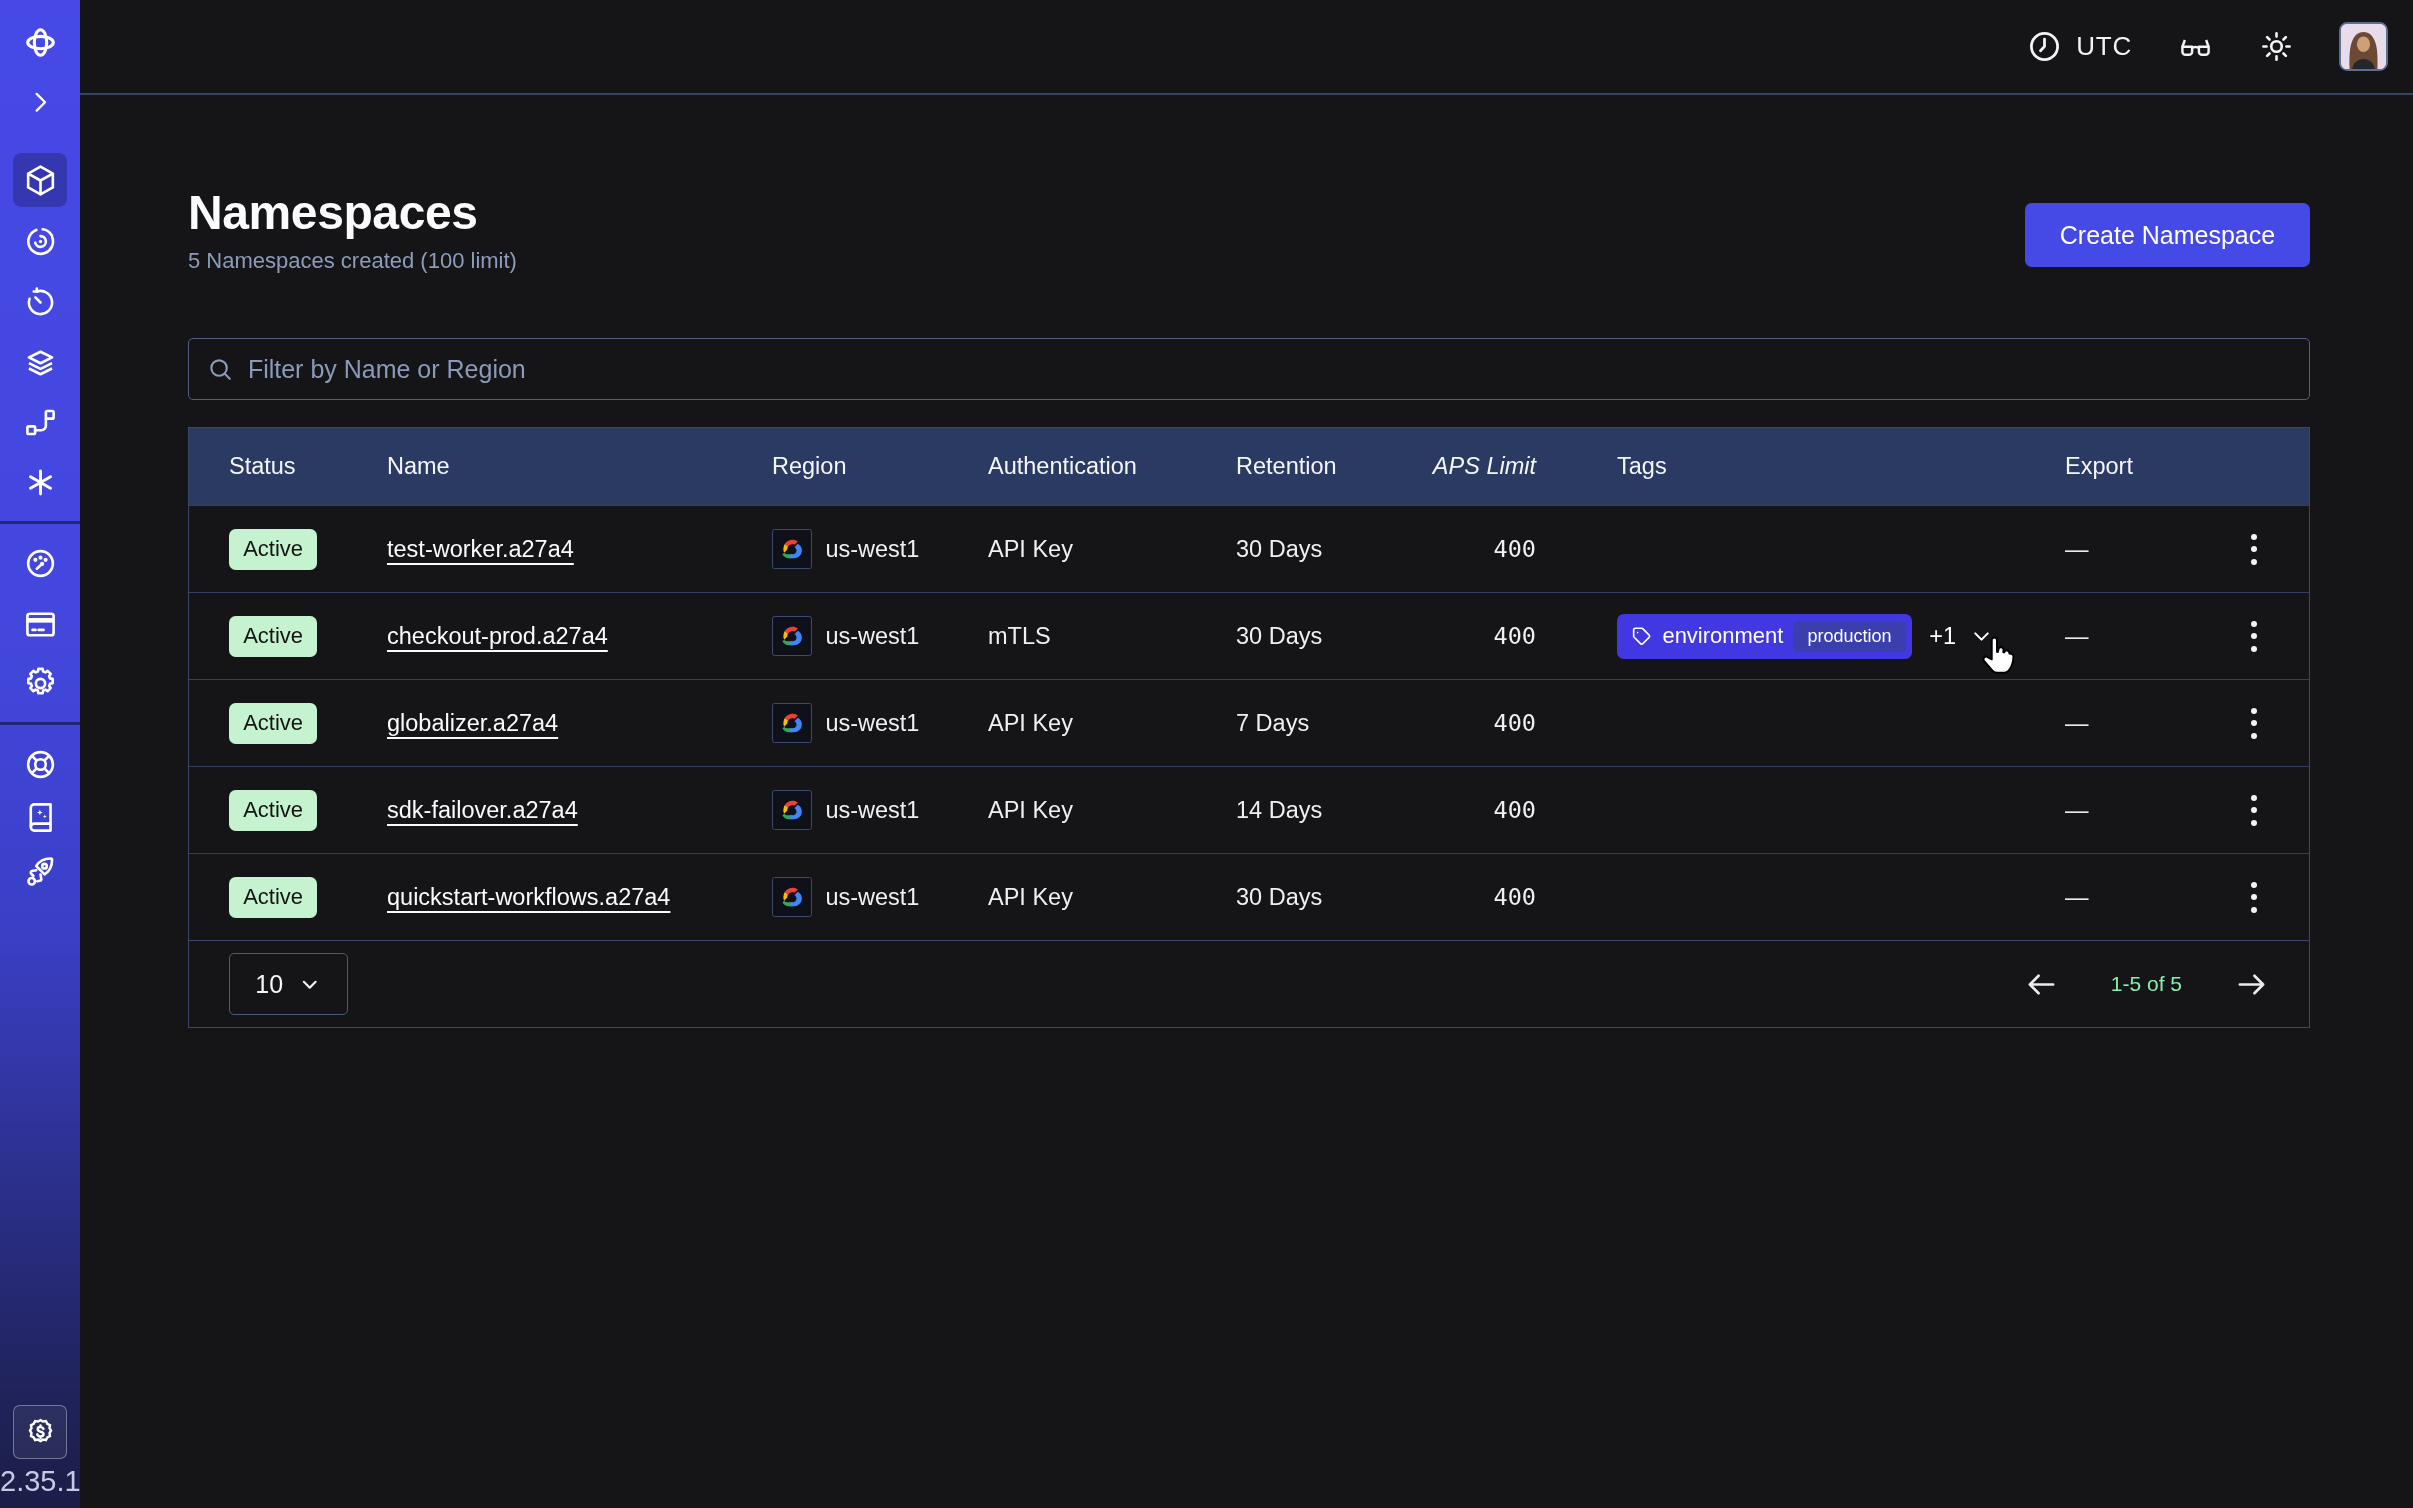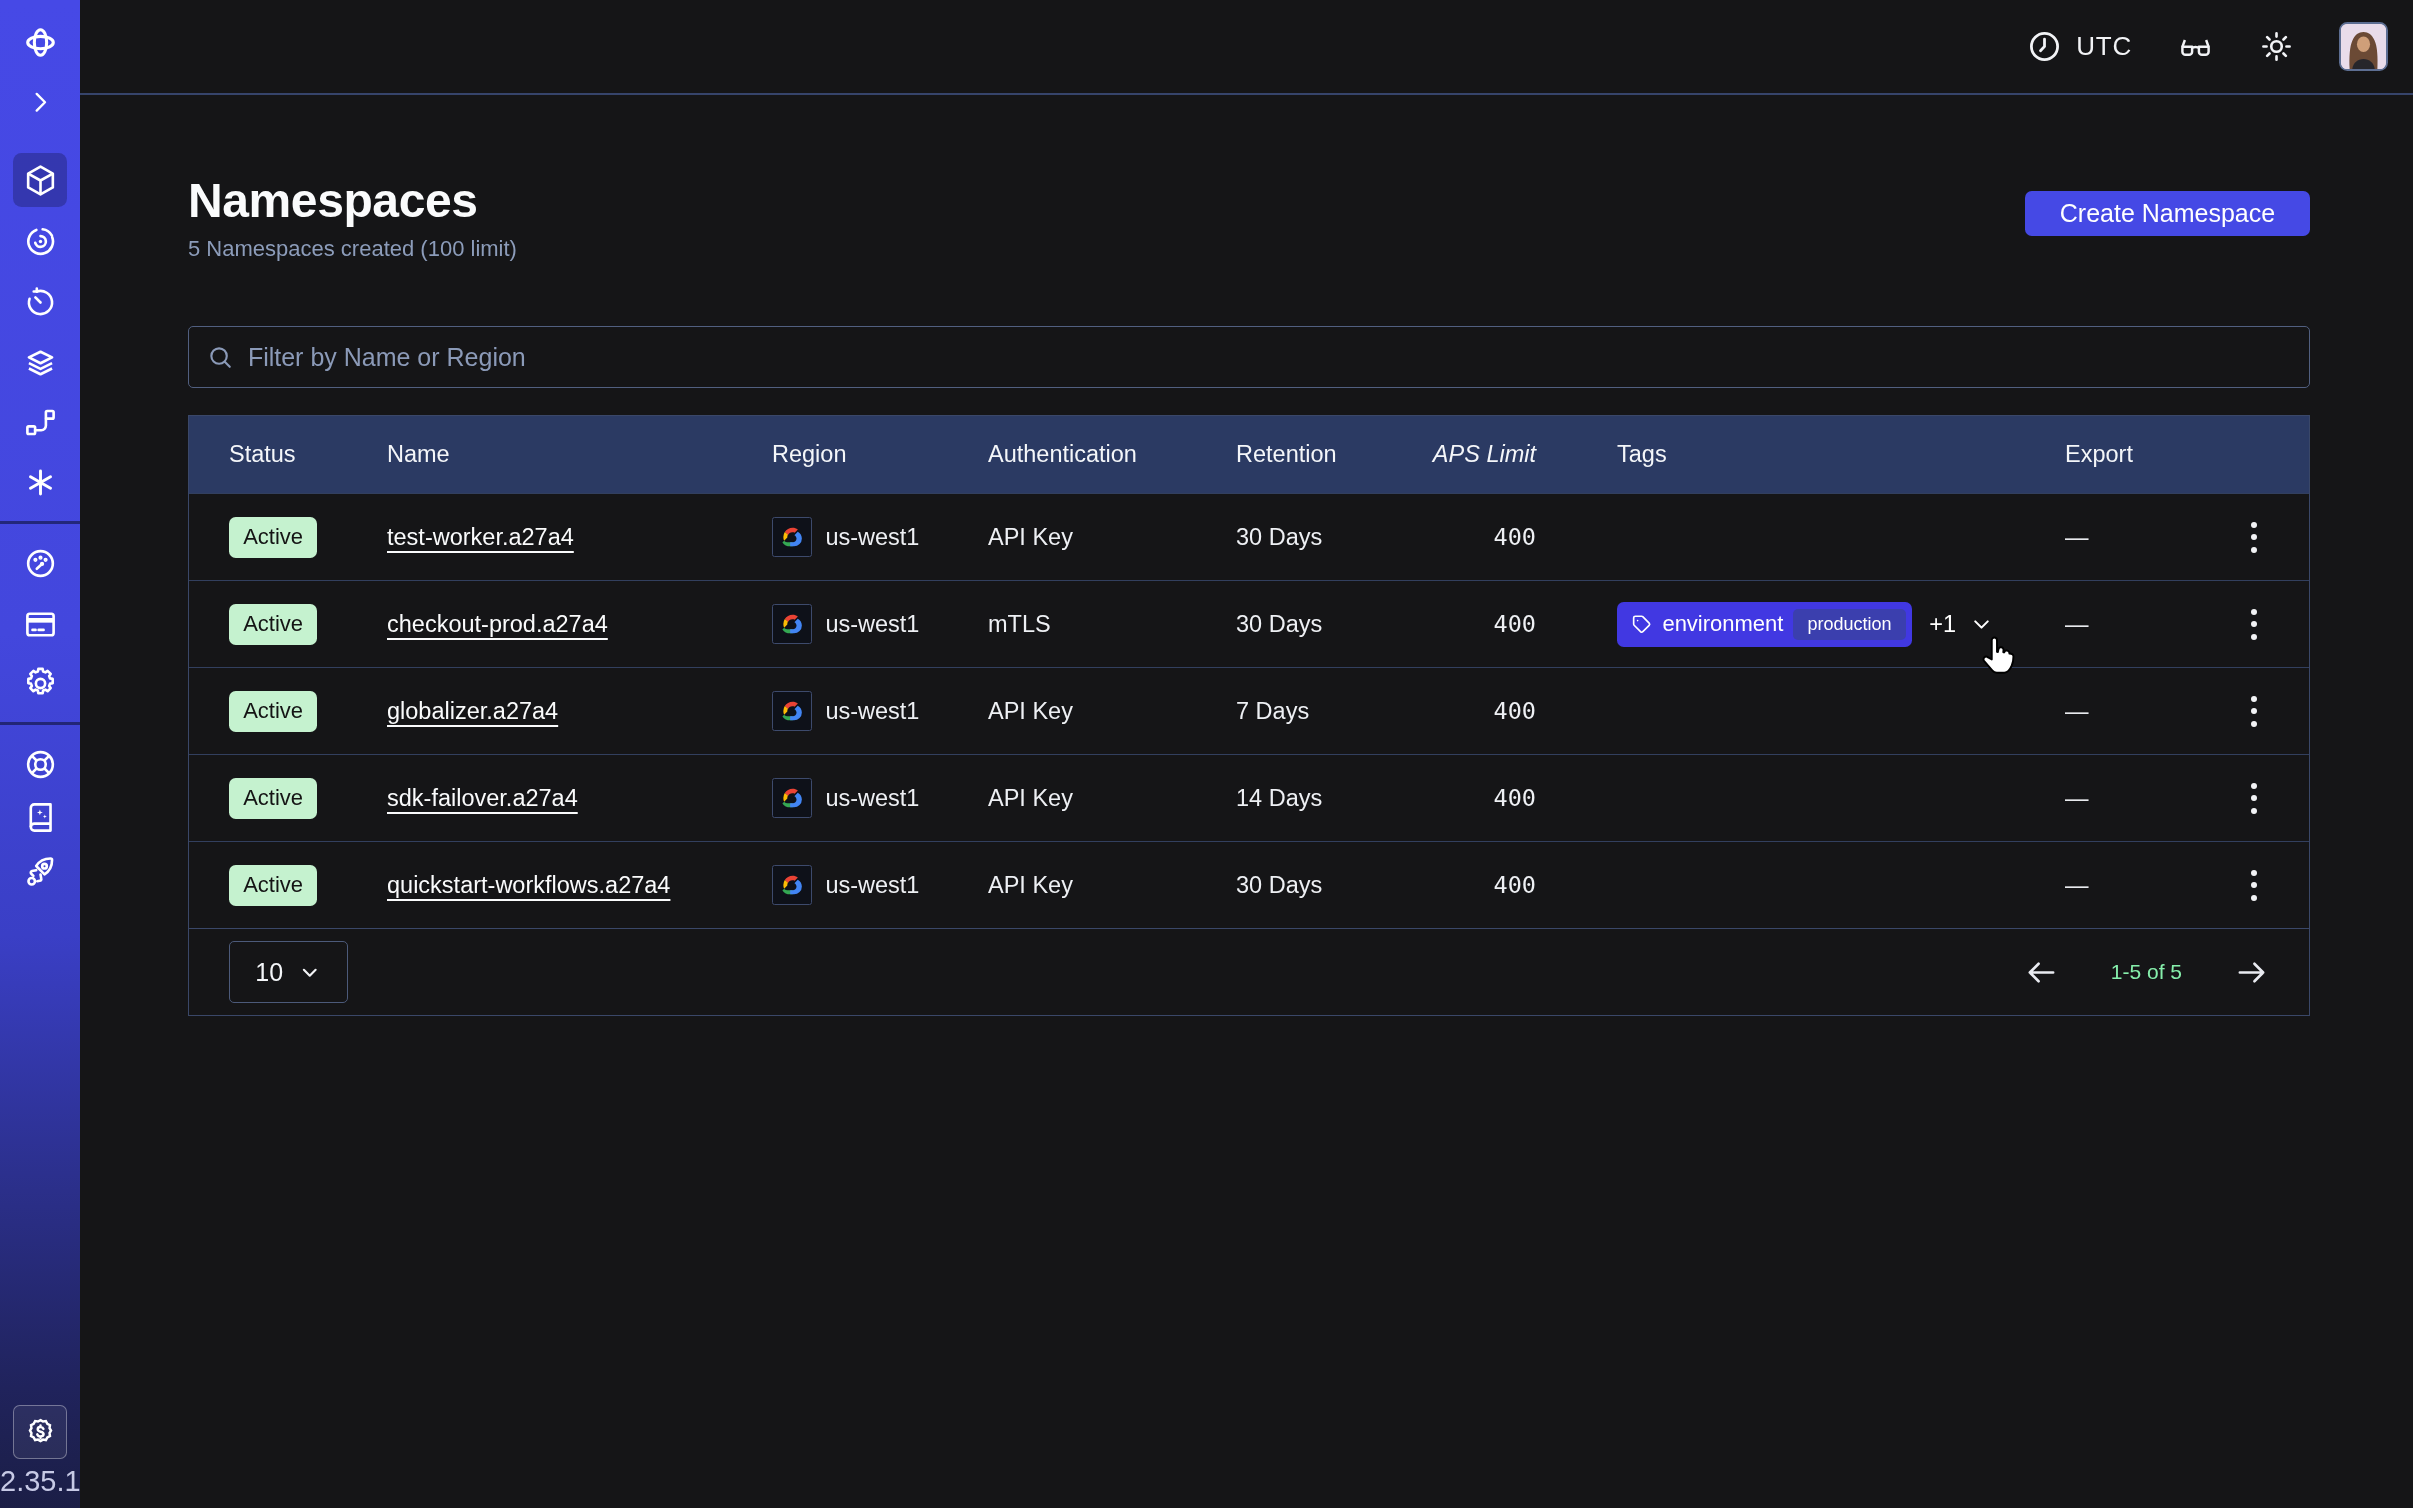--- a/index.html
+++ b/index.html
@@ -26,25 +26,25 @@
   .topbar { position:absolute; left:80px; top:0; right:0; height:95px;
             border-bottom:2.5px solid #36446b; display:flex; align-items:center;
             justify-content:flex-end; gap:45px; padding-right:25px; }
   .tz-group { display:flex; align-items:center; gap:13.4px; }
   .tz-label { color:#f2f3f6; font-size:26px; font-weight:500; letter-spacing:0.8px; }
   .topbar svg.tb-icon { width:37px; height:37px; }
   .avatar { width:49px; height:49px; border-radius:8.4px; border:2.5px solid #5d6e92; overflow:hidden; background:#e8dce9; }
   .avatar svg { width:100%; height:100%; display:block; }
 
   
-  .main { position:absolute; left:188px; top:0; width:2122px; }
+  .main { position:absolute; left:188px; top:12px; width:2122px; }
   .page-head { margin-top:173px; display:flex; justify-content:space-between; align-items:flex-start; }
   .page-title { color:#fafbfc; font-size:48px; font-weight:600; letter-spacing:-0.4px; }
   .page-sub { margin-top:8.4px; color:#8c9cba; font-size:22px; }
-  .create-btn { margin-top:18.4px; width:285px; height:45px; background:#4549e5; border:none;
+  .create-btn { margin-top:18.4px; width:285px; height:64px; background:#4549e5; border:none;
                 border-radius:6.7px; color:#ffffff; font-size:25px; font-weight:500;
                 font-family:"Liberation Sans", sans-serif; cursor:pointer; }
 
   .filter { margin-top:64px; height:62px; border:1.7px solid #515f80; border-radius:5px;
             display:flex; align-items:center; padding:12px 17px; gap:13.4px; background:transparent; }
   .filter svg { width:28.5px; height:28.5px; flex:none; }
   .filter input { flex:1; background:transparent; border:none; outline:none;
                   color:#e7eaf1; font-size:25px; font-family:"Liberation Sans", sans-serif; }
   .filter input::placeholder { color:#8b9ab8; }
 

